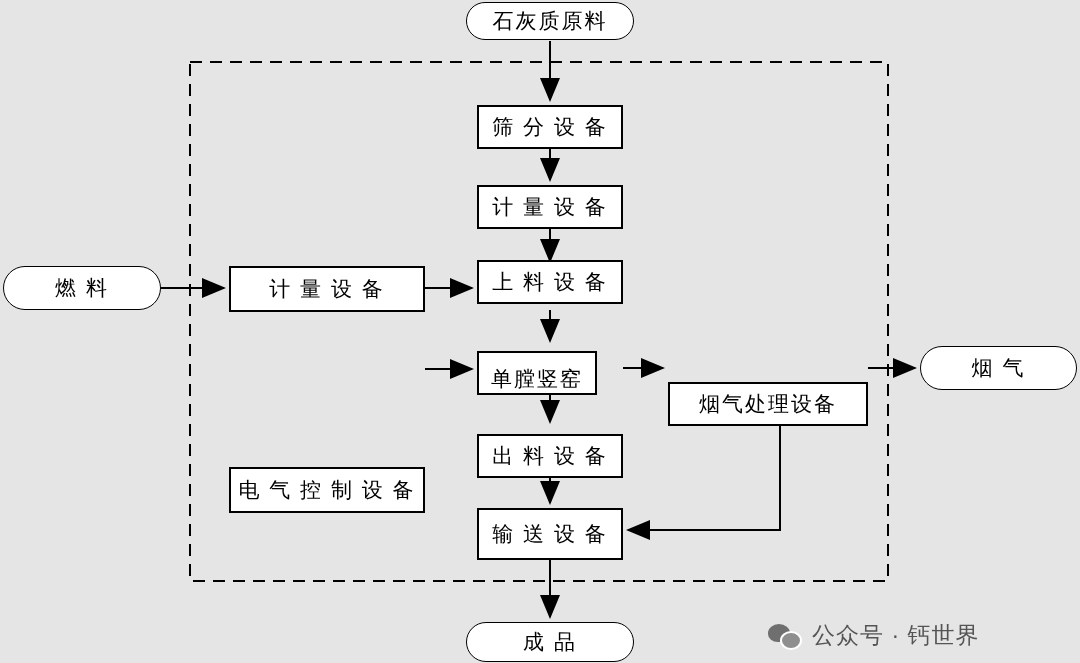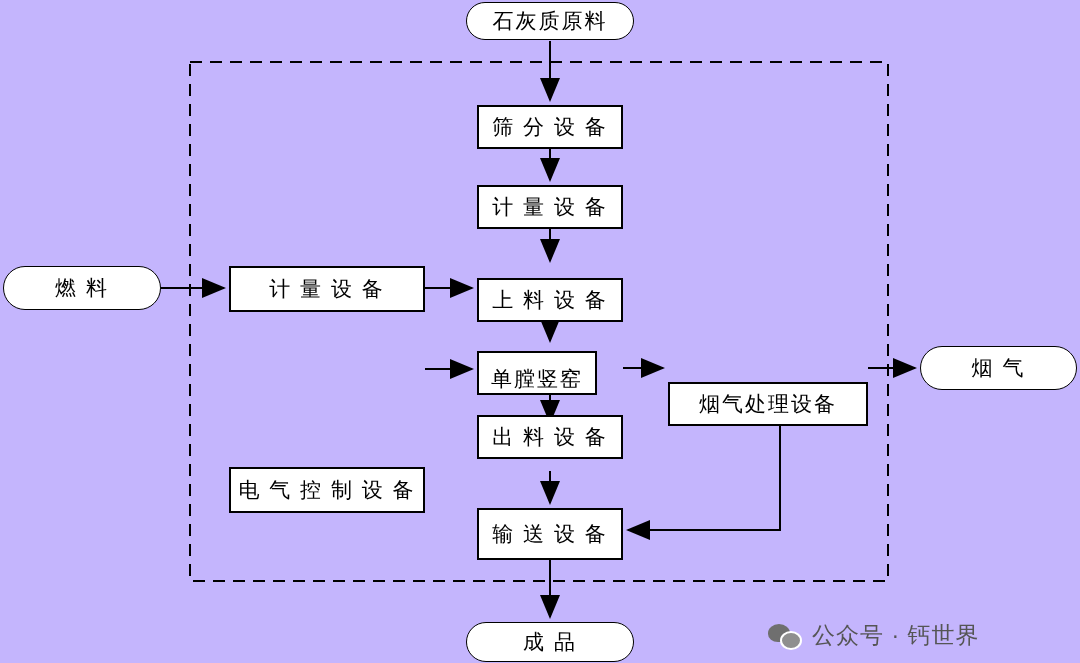--- a/index.html
+++ b/index.html
@@ -4,21 +4,21 @@
 <style>
   html, body {
     margin: 0;
     padding: 0;
     background: #ffffff;
   }
   #stage {
     position: relative;
     width: 1080px;
     height: 663px;
-    background: #c4b5fd;
+    background: #e5e5e5;
     font-family: "Liberation Sans", "DejaVu Sans", sans-serif;
     overflow: hidden;
   }
   .svg-layer {
     position: absolute;
     left: 0;
     top: 0;
     width: 1080px;
     height: 663px;
   }
@@ -115,29 +115,29 @@
   </div>
 
   <div class="node rect" style="left:477px; top:105px; width:146px; height:44px;">
     <span>筛 分 设 备</span>
   </div>
 
   <div class="node rect" style="left:477px; top:185px; width:146px; height:44px;">
     <span>计 量 设 备</span>
   </div>
 
-  <div class="node rect" style="left:477px; top:278px; width:146px; height:44px;">
+  <div class="node rect" style="left:477px; top:260px; width:146px; height:44px;">
     <span>上 料 设 备</span>
   </div>
 
   <div class="node rect" style="left:477px; top:351px; width:120px; height:44px;align-items:flex-end;">
     <span>单膛竖窑</span>
   </div>
 
-  <div class="node rect" style="left:477px; top:415px; width:146px; height:44px;">
+  <div class="node rect" style="left:477px; top:434px; width:146px; height:44px;">
     <span>出 料 设 备</span>
   </div>
 
   <div class="node rect" style="left:477px; top:508px; width:146px; height:52px;">
     <span>输 送 设 备</span>
   </div>
 
   <div class="node stadium" style="left:3px; top:266px; width:158px; height:44px;">
     <span>燃   料</span>
   </div>

